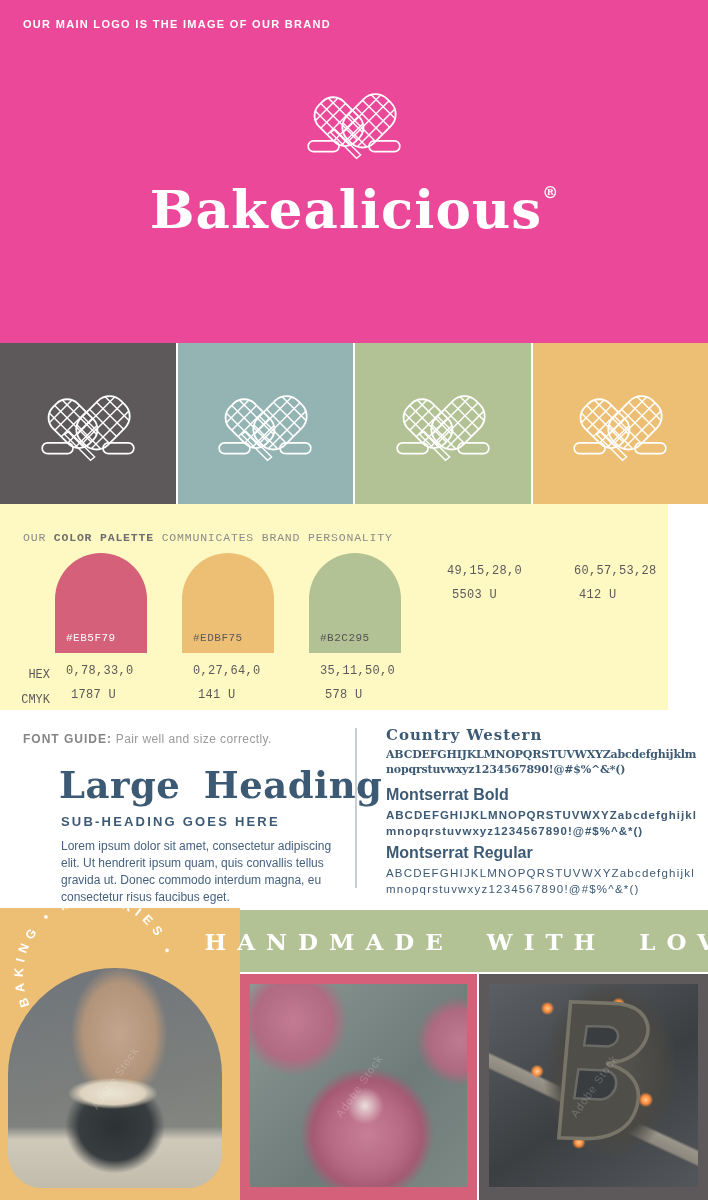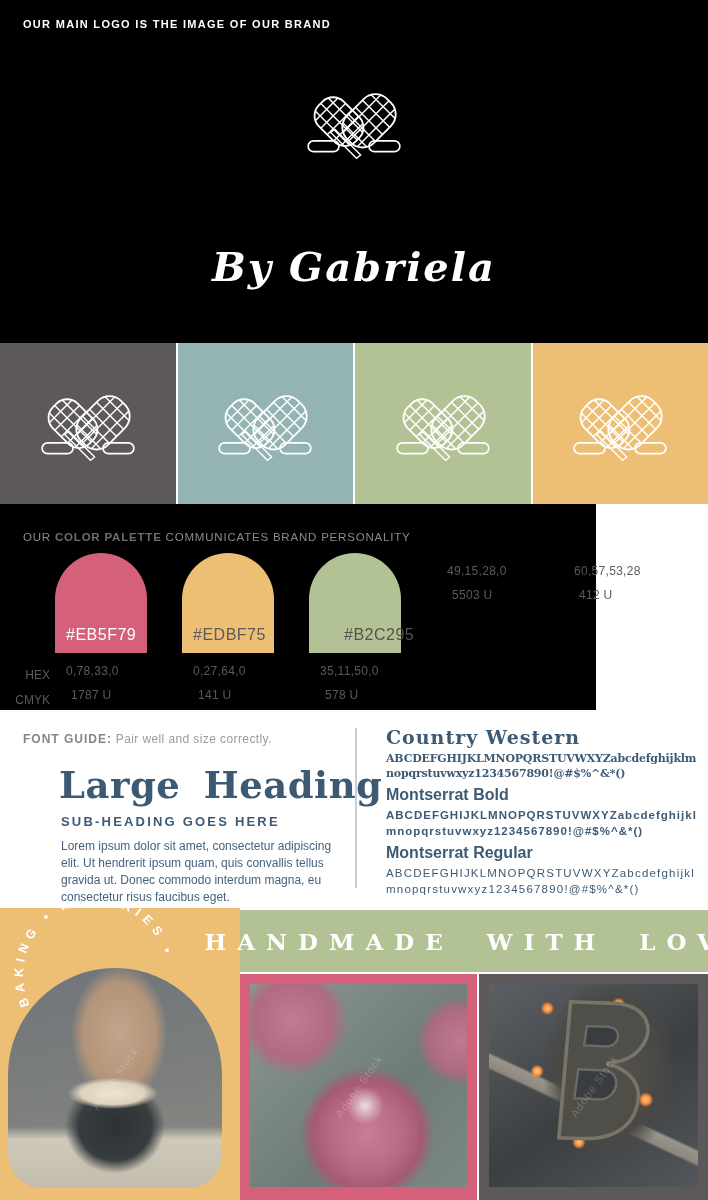--- a/index.html
+++ b/index.html
@@ -1,67 +1,67 @@
 <!DOCTYPE html>
 <html><head>
 <meta charset="utf-8">
 <style>
   * { margin:0; padding:0; box-sizing:border-box; }
   html,body { width:708px; }
   body { font-family:"Liberation Sans", sans-serif; background:#fff; }
   #canvas { position:relative; width:708px; height:1200px; overflow:hidden; background:#fff; }
 
   
-  .hero { position:absolute; left:0; top:0; width:708px; height:343px; background:#000000; }
+  .hero { position:absolute; left:0; top:0; width:708px; height:343px; background:#ec4899; }
   .hero-tagline { position:absolute; left:23px; top:18px; color:#fff; font-size:11px; font-weight:bold; letter-spacing:1.3px; }
   .hero-logo { position:absolute; left:304px; top:88px; width:100px; height:74px; }
   .hero-word { position:absolute; left:0; top:178px; width:708px; text-align:center; color:#fff;
                font-family:"DejaVu Serif", serif; font-weight:bold; font-size:53px; letter-spacing:1px; }
   .hero-word sup { font-size:16px; vertical-align:30px; letter-spacing:0; }
   .hero-byline { position:absolute; left:0; top:243px; width:708px; text-align:center; color:#fff;
                  font-family:"DejaVu Serif", serif; font-style:italic; font-weight:bold; font-size:40px; letter-spacing:2px; }
 
   
   .blocks { position:absolute; left:0; top:343px; width:708px; height:161px; display:flex; gap:2px; background:#fff; }
   .block { position:relative; flex:1 1 0; }
   .block svg { position:absolute; left:50%; top:47px; width:100px; height:74px; transform:translateX(-50%); }
   .bg-dark  { background:#5D595A; }
   .bg-blue  { background:#94B4B4; }
   .bg-green { background:#B2C295; }
   .bg-yellow{ background:#EDBF75; }
 
   
-  .palette { position:absolute; left:0; top:504px; width:596px; height:206px; background:#000000; }
+  .palette { position:absolute; left:0; top:504px; width:668px; height:206px; background:#fef9c3;font-family:Liberation Mono, monospace; }
   .palette-head { position:absolute; left:23px; top:27px; font-size:11.5px; color:#8B8B8B; letter-spacing:0.8px; }
   .palette-head b { color:#6E6E6E; }
   .swcol { position:absolute; top:49px; width:92px; }
   .arch { position:relative; width:92px; height:100px; border-radius:46px 46px 0 0; }
-  .arch .hex { position:absolute; left:11px; bottom:9px; font-size:16px; letter-spacing:0.5px; }
+  .arch .hex { position:absolute; left:11px; bottom:9px; font-size:11px; letter-spacing:0.5px; }
   .swmeta { margin-top:11px; margin-left:11px; font-size:12px; color:#5D595A; letter-spacing:0.3px; }
   .swmeta + .swmeta { margin-top:10px;margin-left:16px; }
   .rowlabels { position:absolute; left:0; top:49px; width:50px; text-align:right; color:#5D595A; font-size:12px; }
   .rowlabels div { position:absolute; right:0; }
   .sw-pink { background:#D5607A; } .sw-pink .hex { color:#fff; }
   .sw-yellow { background:#EDBF75; } .sw-yellow .hex { color:#5D595A; }
-  .sw-green { background:#B2C295; } .sw-green .hex { color:#555251;margin-left:24px; }
+  .sw-green { background:#B2C295; } .sw-green .hex { color:#555251; }
   .sw-blue { background:#94B4B4; } .sw-blue .hex { color:#fff; }
   .sw-dark { background:#5D595A; } .sw-dark .hex { color:#fff; }
 
   
   .fontsec { position:absolute; left:0; top:710px; width:592px; height:198px; background:#fff; color:#3D5A75; }
   .fg-label { position:absolute; left:23px; top:22px; font-size:12px; color:#9A9A9A; letter-spacing:0.4px; }
   .fg-label b { color:#858585; letter-spacing:1px; }
   .fg-h1 { position:absolute; left:59px; top:53px; font-family:"DejaVu Serif", serif; font-weight:bold; font-size:37px; word-spacing:10px; letter-spacing:0.5px; }
   .fg-h2 { position:absolute; left:61px; top:104px; font-size:13px; font-weight:bold; letter-spacing:2.2px; }
   .fg-body { position:absolute; left:61px; top:128px; width:290px; font-size:12px; line-height:1.42; color:#456180; }
   .fg-div { position:absolute; left:355px; top:18px; width:2px; height:160px; background:#C9CED3; }
   .sample { position:absolute; left:386px; width:315px; }
   .s0 { top:16px; } .s1 { top:76px; } .s2 { top:134px; }
   .sample-name { font-size:16px; font-weight:bold; margin-bottom:4px; }
-  .sample-name.serifn { font-family:"DejaVu Serif", serif; font-size:19px; letter-spacing:1px; }
+  .sample-name.serifn { font-family:"DejaVu Serif", serif; font-size:15px; letter-spacing:1px; }
   .alpha { width:315px; word-break:break-all; line-height:1.35; }
   .alpha-serif { font-family:"DejaVu Serif", serif; font-weight:bold; font-size:11px; letter-spacing:-0.2px; }
   .alpha-bold { font-size:11.5px; font-weight:bold; letter-spacing:1px; }
   .alpha-reg { font-size:11.5px; letter-spacing:1.2px; }
 
   
   .footer { position:absolute; left:0; top:908px; width:708px; height:292px; }
   .foot-left { position:absolute; left:0; top:0; width:240px; height:292px; background:#EDBF75; }
   .circ-text { position:absolute; left:0; top:0; width:238px; height:292px; }
   .arch-photo { position:absolute; left:8px; top:60px; width:214px; height:220px;
@@ -150,21 +150,21 @@
   </defs>
 </svg>
 
 <div id="canvas">
 
   <section class="hero">
     <div class="hero-tagline">OUR MAIN LOGO IS THE IMAGE OF OUR BRAND</div>
     <svg class="hero-logo" viewBox="0 0 120 88">
         <use href="#mitt-logo"></use>
       </svg>
-    <div class="hero-byline">By Gabriela</div>
+    <div class="hero-word"><span>Bakealicious</span><sup>®</sup></div>
   </section>
 
   <section class="blocks">
     <div class="block bg-dark">
         <svg viewBox="0 0 120 88">
           <use href="#mitt-logo"></use>
         </svg>
       </div>
     <div class="block bg-blue">
         <svg viewBox="0 0 120 88">

